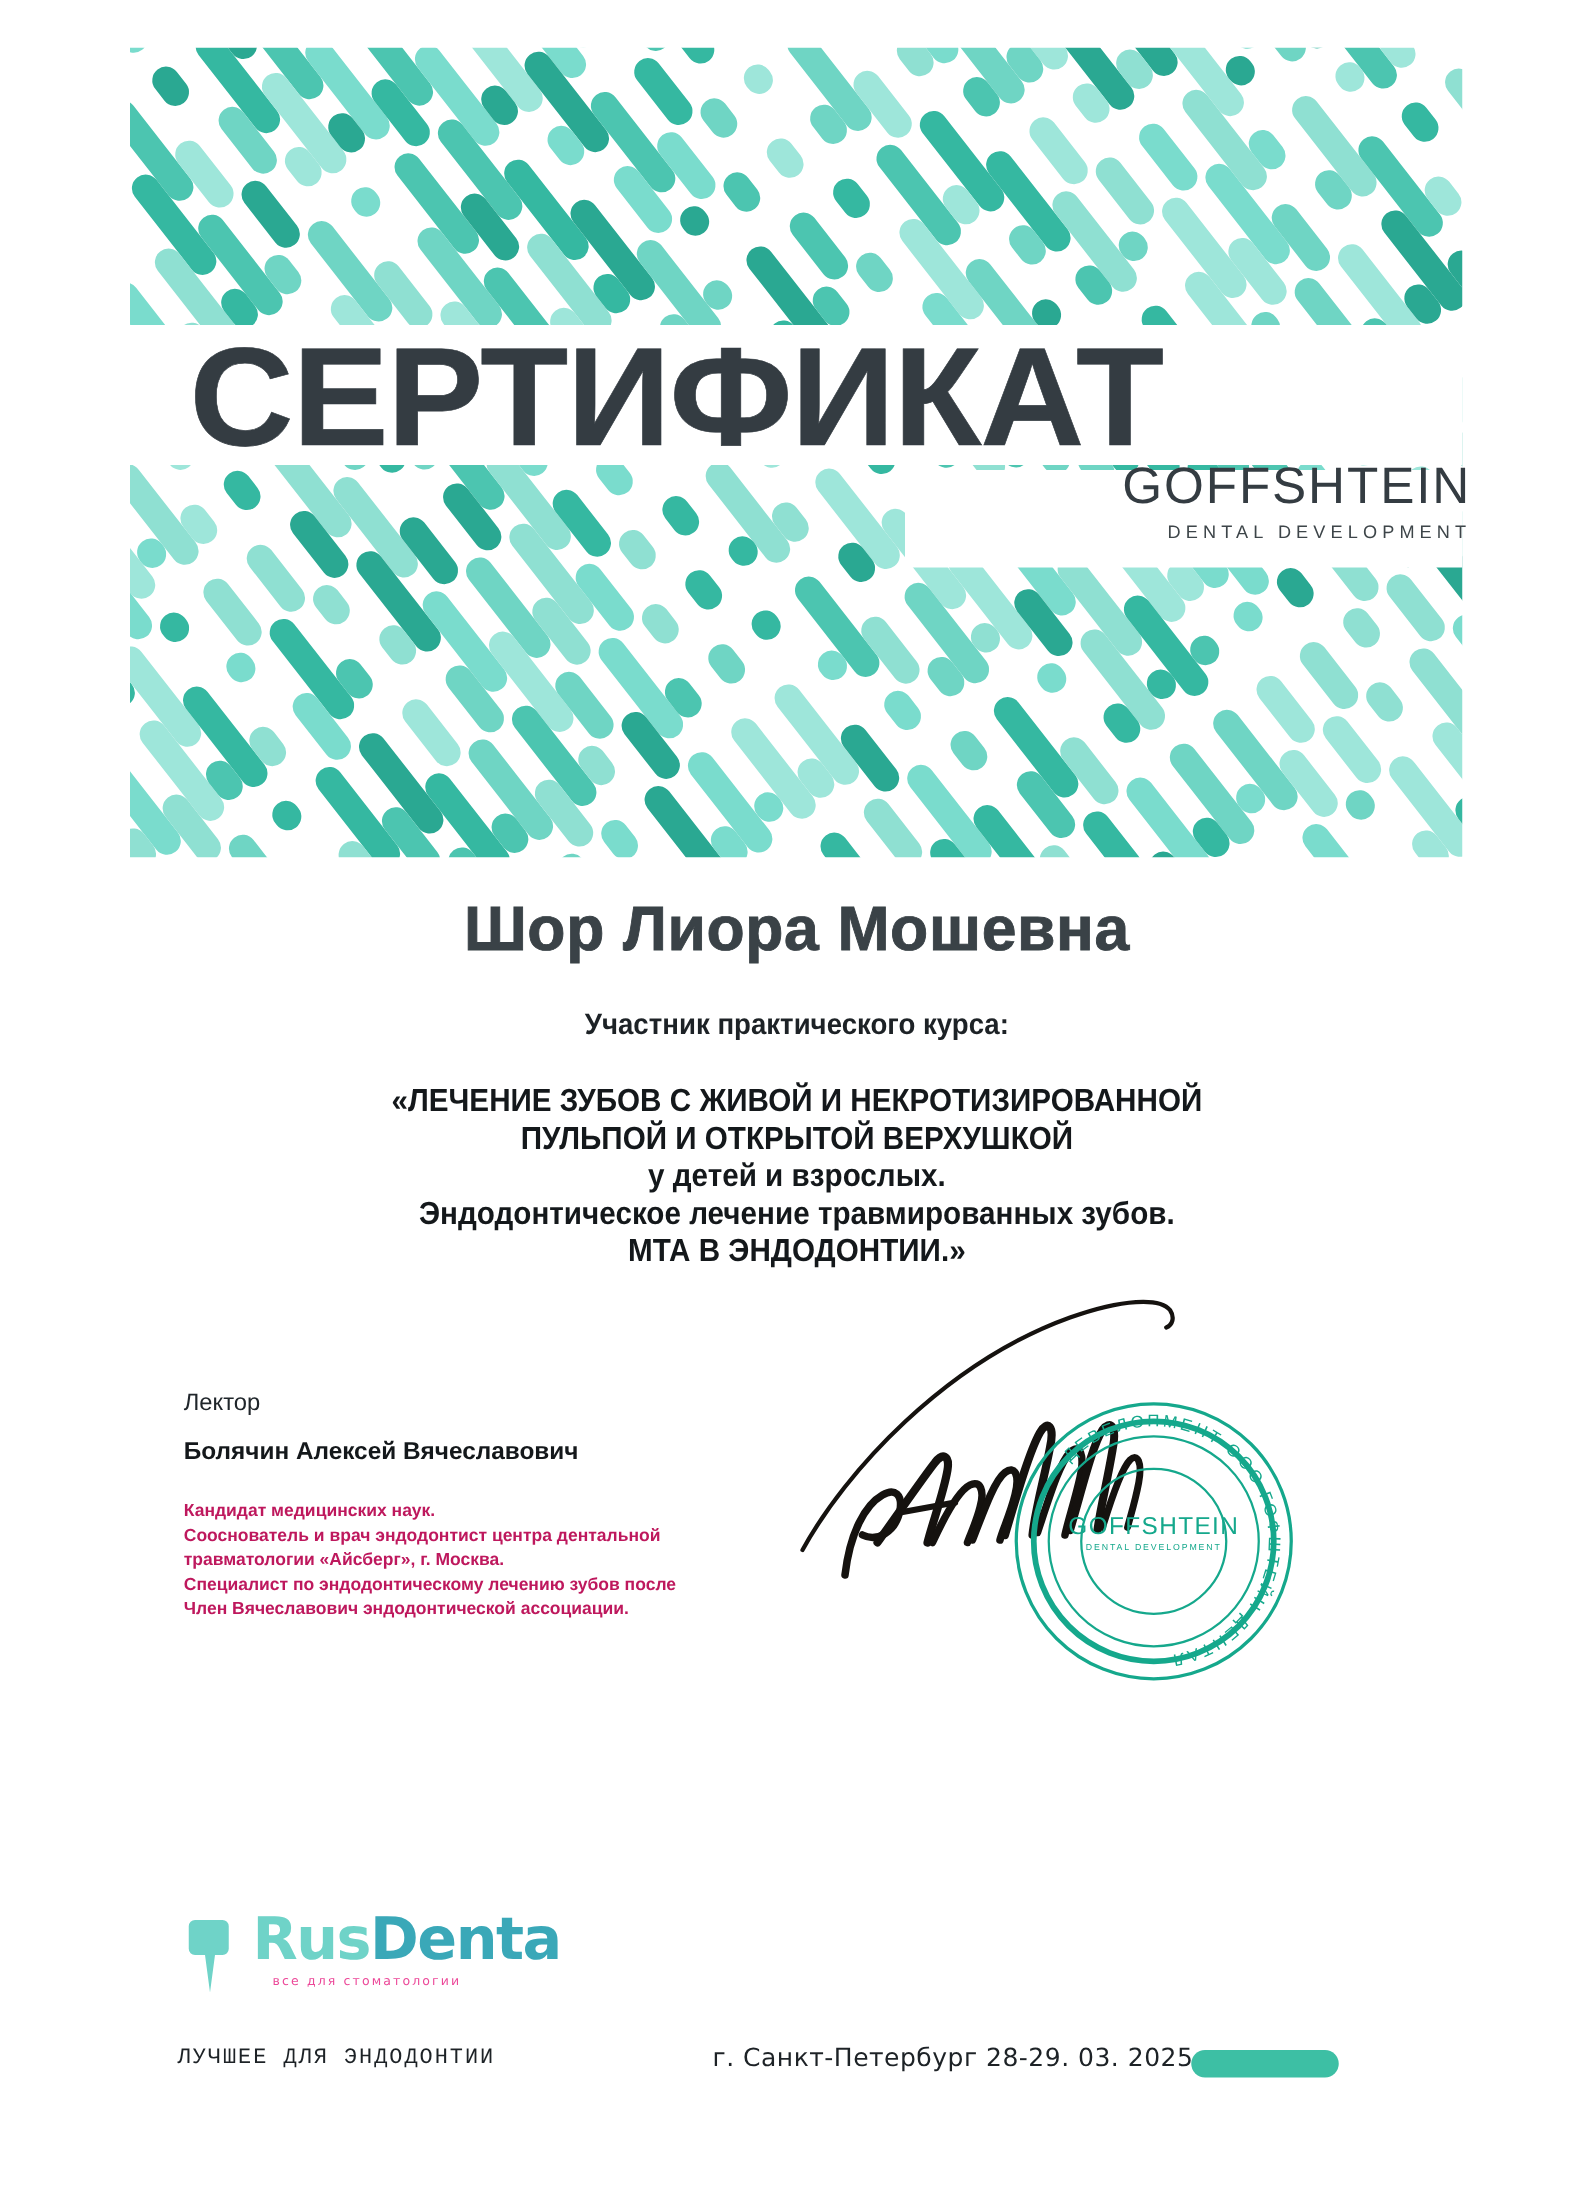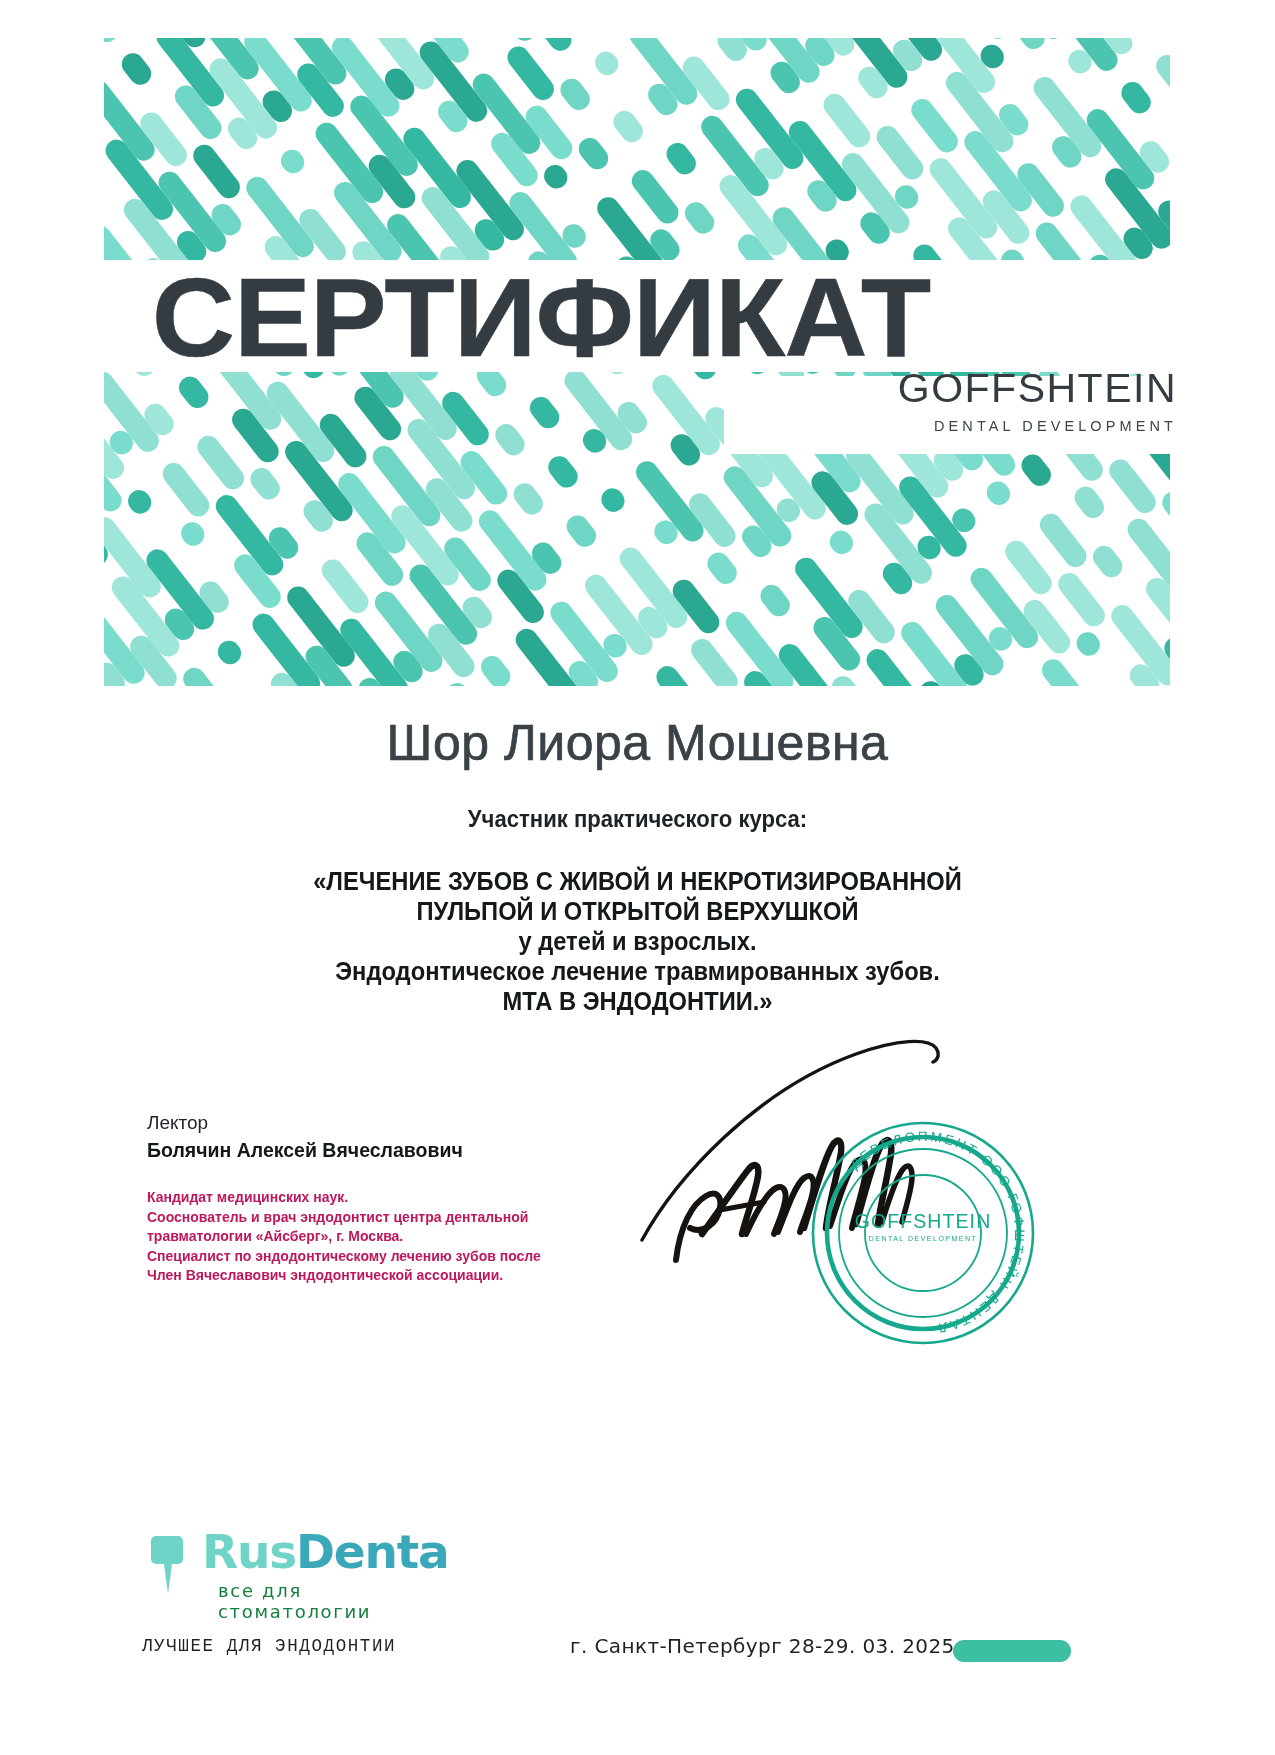--- a/index.html
+++ b/index.html
@@ -75,21 +75,21 @@
   }
 
   
   #recipient-name {
     position: absolute;
     left: 0;
     top: 714px;
     width: 1275px;
     text-align: center;
     font-size: 50px;
-    font-weight: 400;
+    font-weight: 700;
     letter-spacing: 0.5px;
     color: #3a4247;
     -webkit-text-stroke: 0.7px #3a4247;
   }
 
   
   #course-lead {
     position: absolute;
     left: 0;
     top: 806px;
@@ -125,21 +125,21 @@
     font-size: 19px;
     font-weight: 400;
     color: #20262b;
     line-height: 26px;
   }
   #lecturer-name {
     font-size: 19.5px;
     font-weight: 700;
     color: #14181b;
     line-height: 26px;
-    margin-top: 1px;
+    margin-top: 12px;
   }
   #lecturer-bio {
     margin-top: 25px;
     font-size: 14px;
     font-weight: 600;
     line-height: 19.5px;
     color: #be185d;
   }
   #lecturer-bio .ln { display: block; }
 
@@ -200,23 +200,23 @@
     letter-spacing: -1.2px;
     line-height: 1;
     font-family: "DejaVu Sans", sans-serif;
     margin-left: 12px;
   }
   #rusdenta-word .dk { color: #3aa8b8; }
   #rusdenta-tagline {
     position: absolute;
     left: 70px;
     top: 48px;
-    font-size: 18px;
+    font-size: 10px;
     letter-spacing: 1.7px;
-    color: #15803d;
+    color: #ec4899;
     font-family: "DejaVu Sans", sans-serif;
   }
 
   
   #footer-left {
     position: absolute;
     left: 142px;
     top: 1636px;
     font-size: 17.5px;
     letter-spacing: 1.6px;

